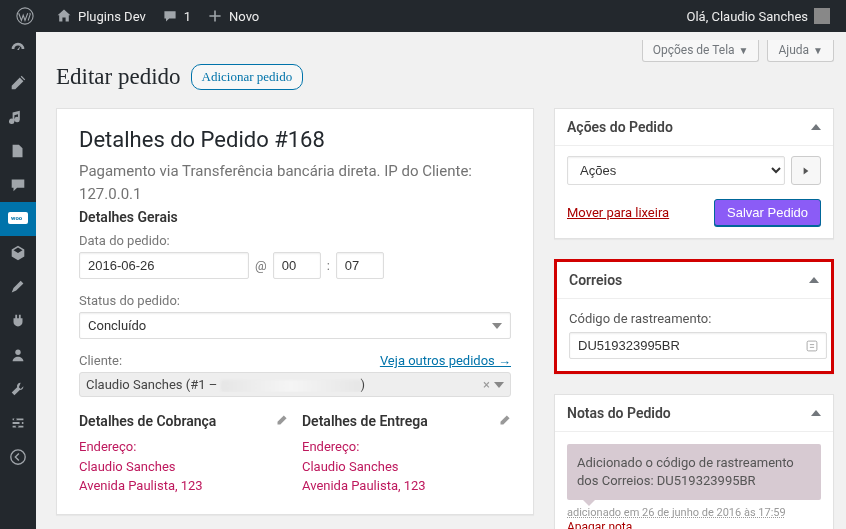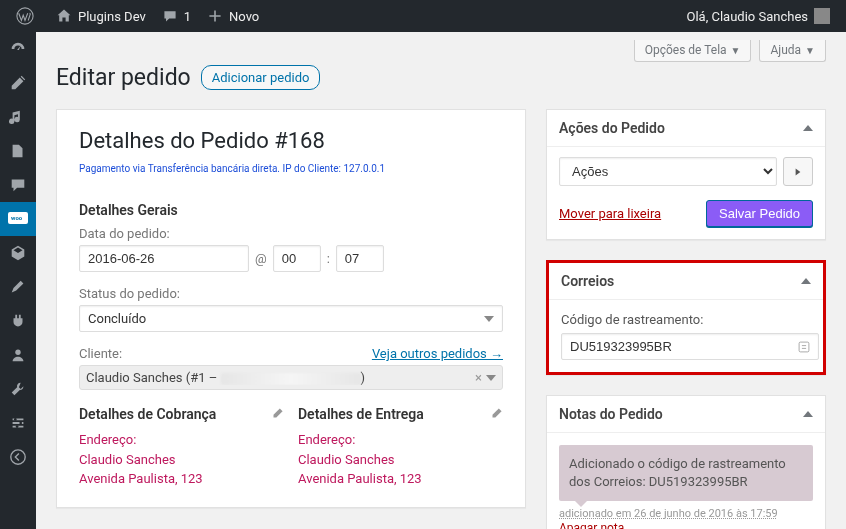--- a/index.html
+++ b/index.html
@@ -14,40 +14,40 @@
   
   
   .wrap { display: flex; height: calc(529px - 32px); }
   .sidebar { width: 36px; background: #23282d; display: flex; flex-direction: column; }
   .sidebar .item { width: 36px; height: 34px; display: flex; align-items: center; justify-content: center; cursor: pointer; }
   .sidebar .item svg { fill: #a0a5aa; }
   .sidebar .item.active { background: #0073aa; }
   .sidebar .item.active svg { fill: #fff; }
   
   
-  .main { flex: 1; padding: 0 20px 20px 20px; overflow: auto; }
+  .main { flex: 1; padding: 0 12px 20px 20px; overflow: auto; }
   .topactions { display: flex; justify-content: flex-end; gap: 8px; padding: 8px 0 0; }
   .screen-btn { background: #f7f7f7; border: 1px solid #ccc; border-top: none; padding: 3px 10px 4px; font-size: 12px; color: #72777c; border-radius: 0 0 3px 3px; cursor: pointer; display: flex; align-items: center; gap: 4px; }
   
-  .title-row { display: flex; align-items: center; gap: 10px; margin: 2px 0 18px; }
+  .title-row { display: flex; align-items: center; gap: 10px; margin: 2px 0 18px; font-family: Liberation Serif, serif; }
   h1 { font-size: 23px; font-weight: 400; color: #23282d; }
   .page-action { border: 1px solid #0073aa; color: #0073aa; background: #f7f7f7; padding: 4px 10px; border-radius: 10px; font-size: 13px; cursor: pointer; }
   
   .cols { display: flex; gap: 20px; align-items: flex-start; }
   .col-left { flex: 1; }
   .col-right { width: 280px; }
   
   .panel { background: #fff; border: 1px solid #e1e1e1; box-shadow: 0 1px 1px rgba(0,0,0,.04); margin-bottom: 20px; }
   .panel .inside { padding: 12px; }
   .panel h2.hndle { font-size: 14px; font-weight: 600; padding: 10px 12px; border-bottom: 1px solid #eee; display: flex; justify-content: space-between; align-items: center; cursor: move; }
   .toggle-ind { width: 0; height: 0; border-left: 5px solid transparent; border-right: 5px solid transparent; border-bottom: 6px solid #72777c; cursor: pointer; }
   
   .order-panel .inside { padding: 18px 22px; }
   .order-title { font-size: 22px; font-weight: 400; color: #23282d; margin-bottom: 8px; }
-  .order-sub { color: #1d4ed8; font-size: 10px; line-height: 1.5; margin-bottom: 26px; }
+  .order-sub { color: #737373; font-size: 15px; line-height: 1.5; margin-bottom: 4px; }
   
   .section-head { font-size: 14px; font-weight: 600; color: #333; margin-bottom: 8px; display: flex; justify-content: space-between; align-items: center; }
   .edit-icon { width: 14px; height: 14px; fill: #999; cursor: pointer; }
   .label { font-size: 13px; color: #777; margin-bottom: 4px; }
   .field-row { display: flex; align-items: center; gap: 6px; margin-bottom: 14px; }
   input[type=text], .chosen, select { border: 1px solid #ddd; background: #fff; padding: 5px 8px; font-size: 13px; color: #333; border-radius: 2px; box-shadow: inset 0 1px 2px rgba(0,0,0,.07); }
   .date-input { width: 170px; }
   .num-input { width: 48px; text-align: left; }
   .sep { color: #777; }
   

